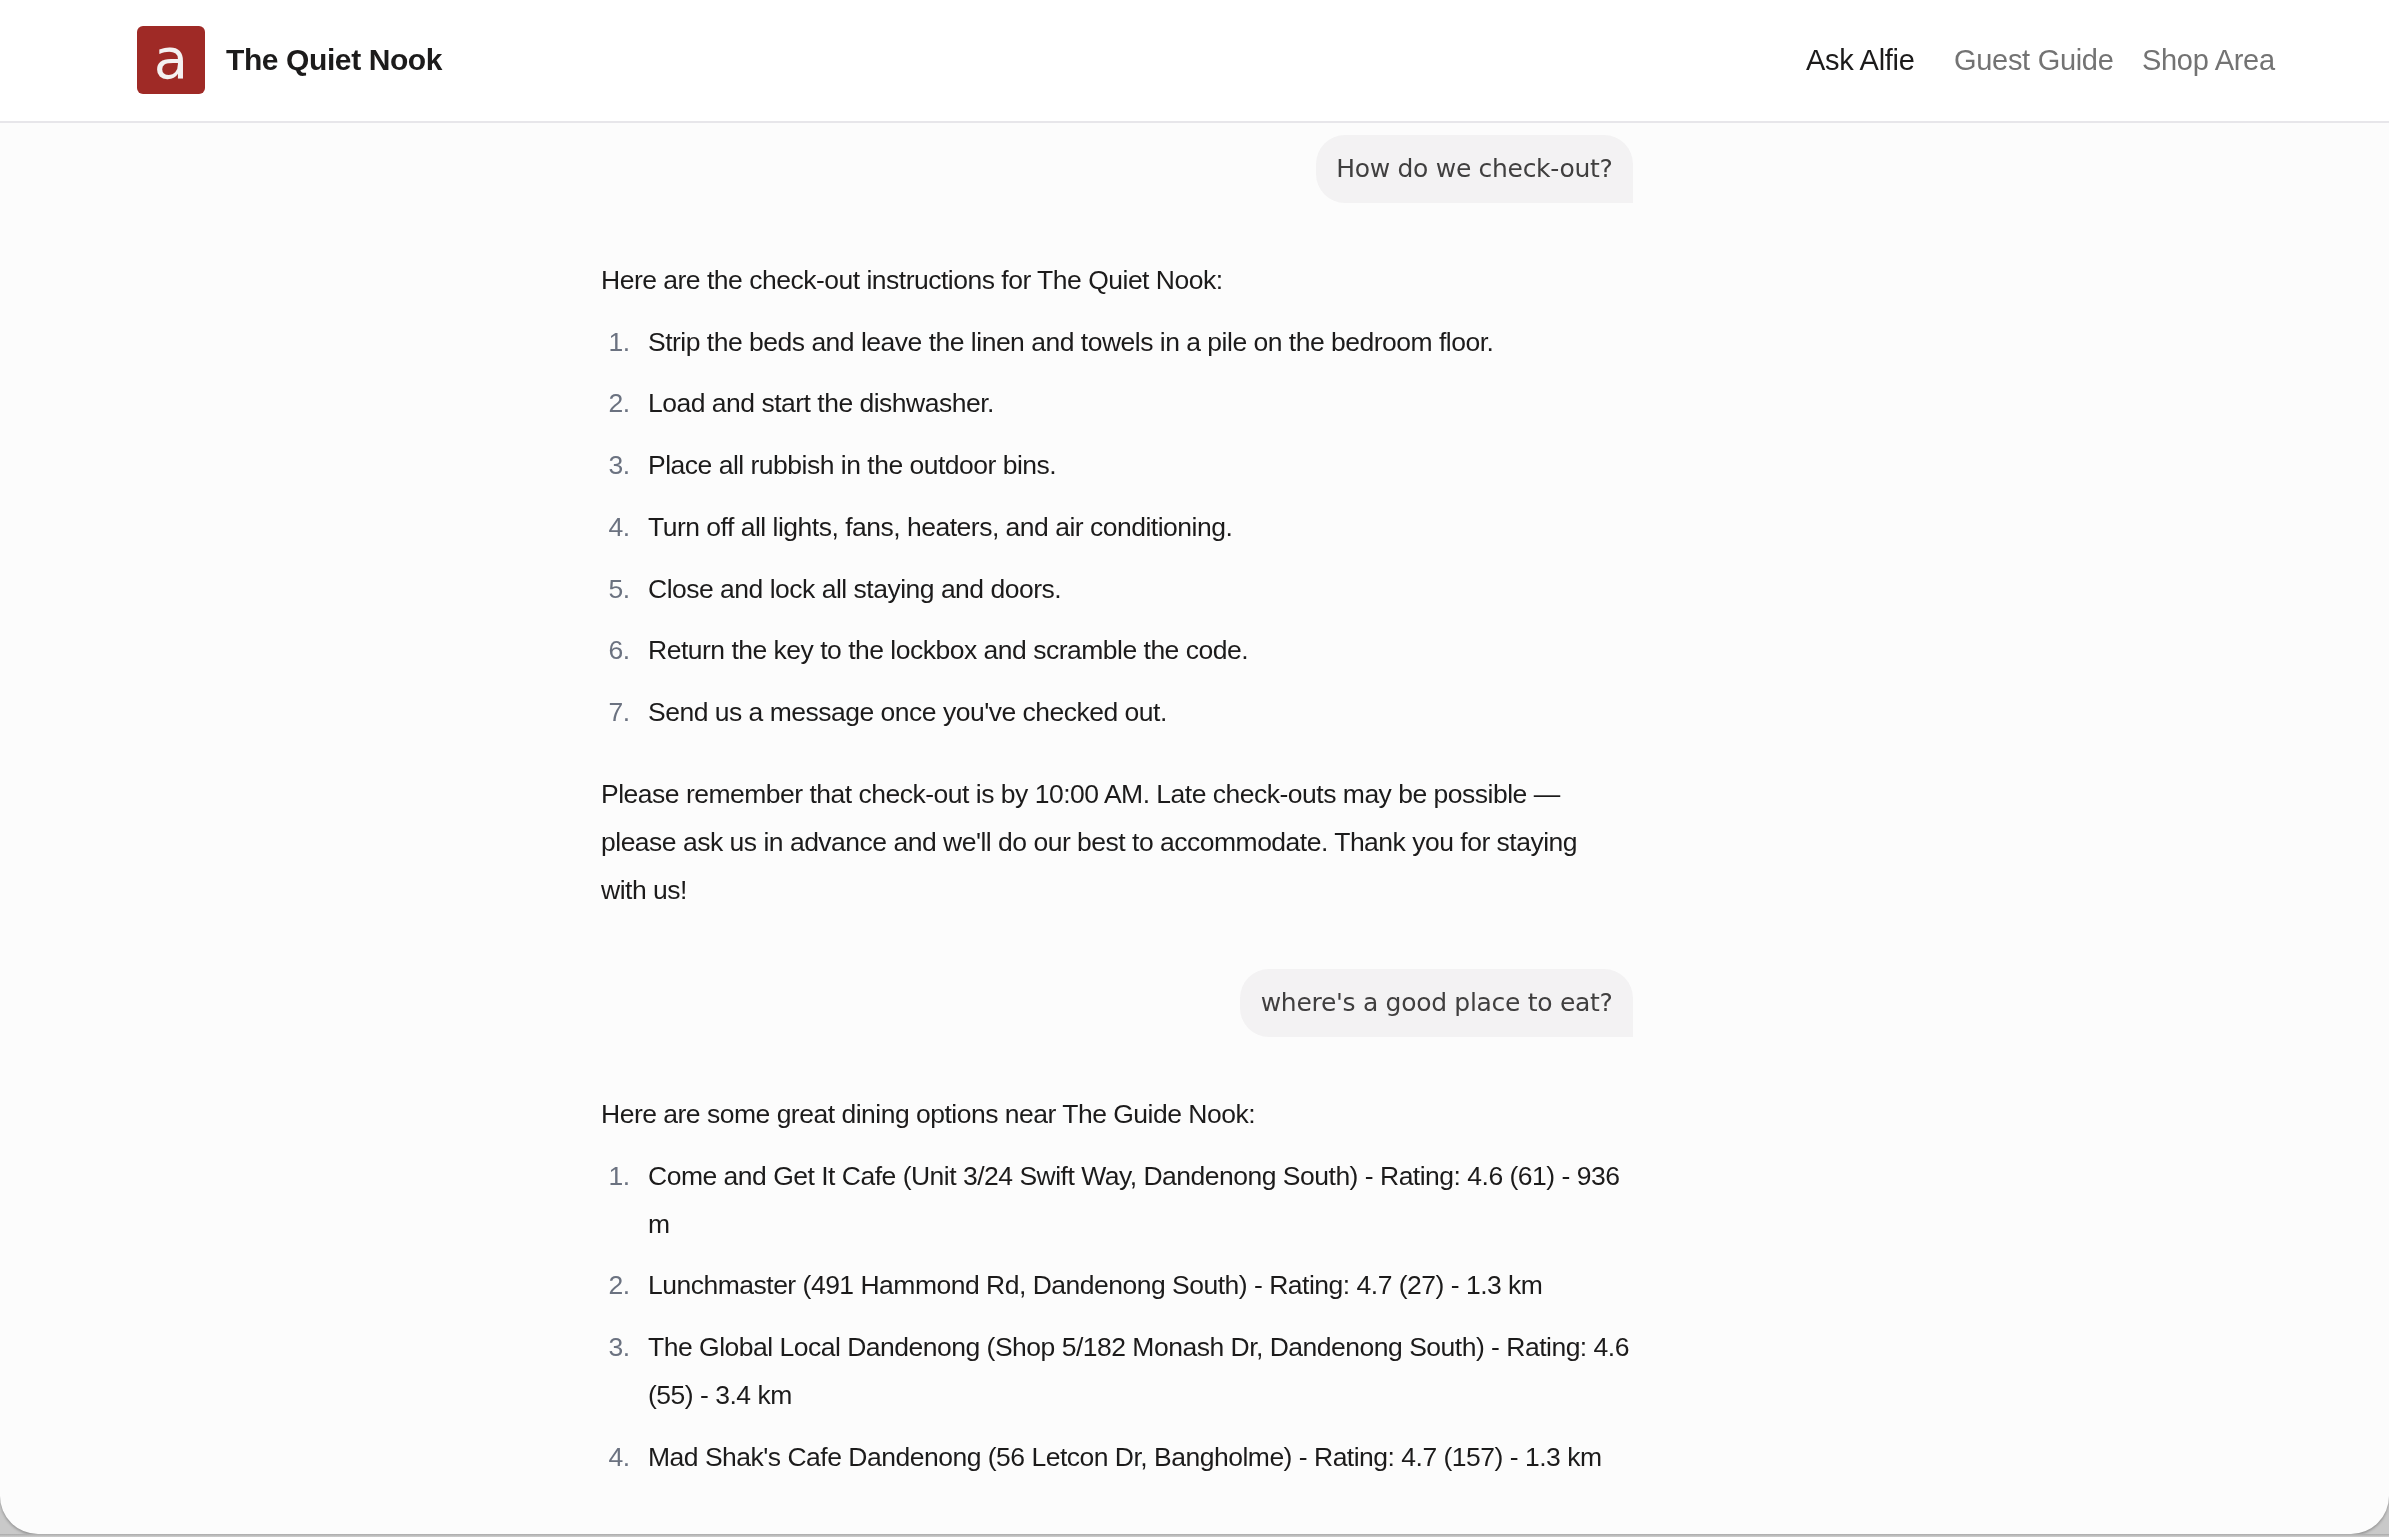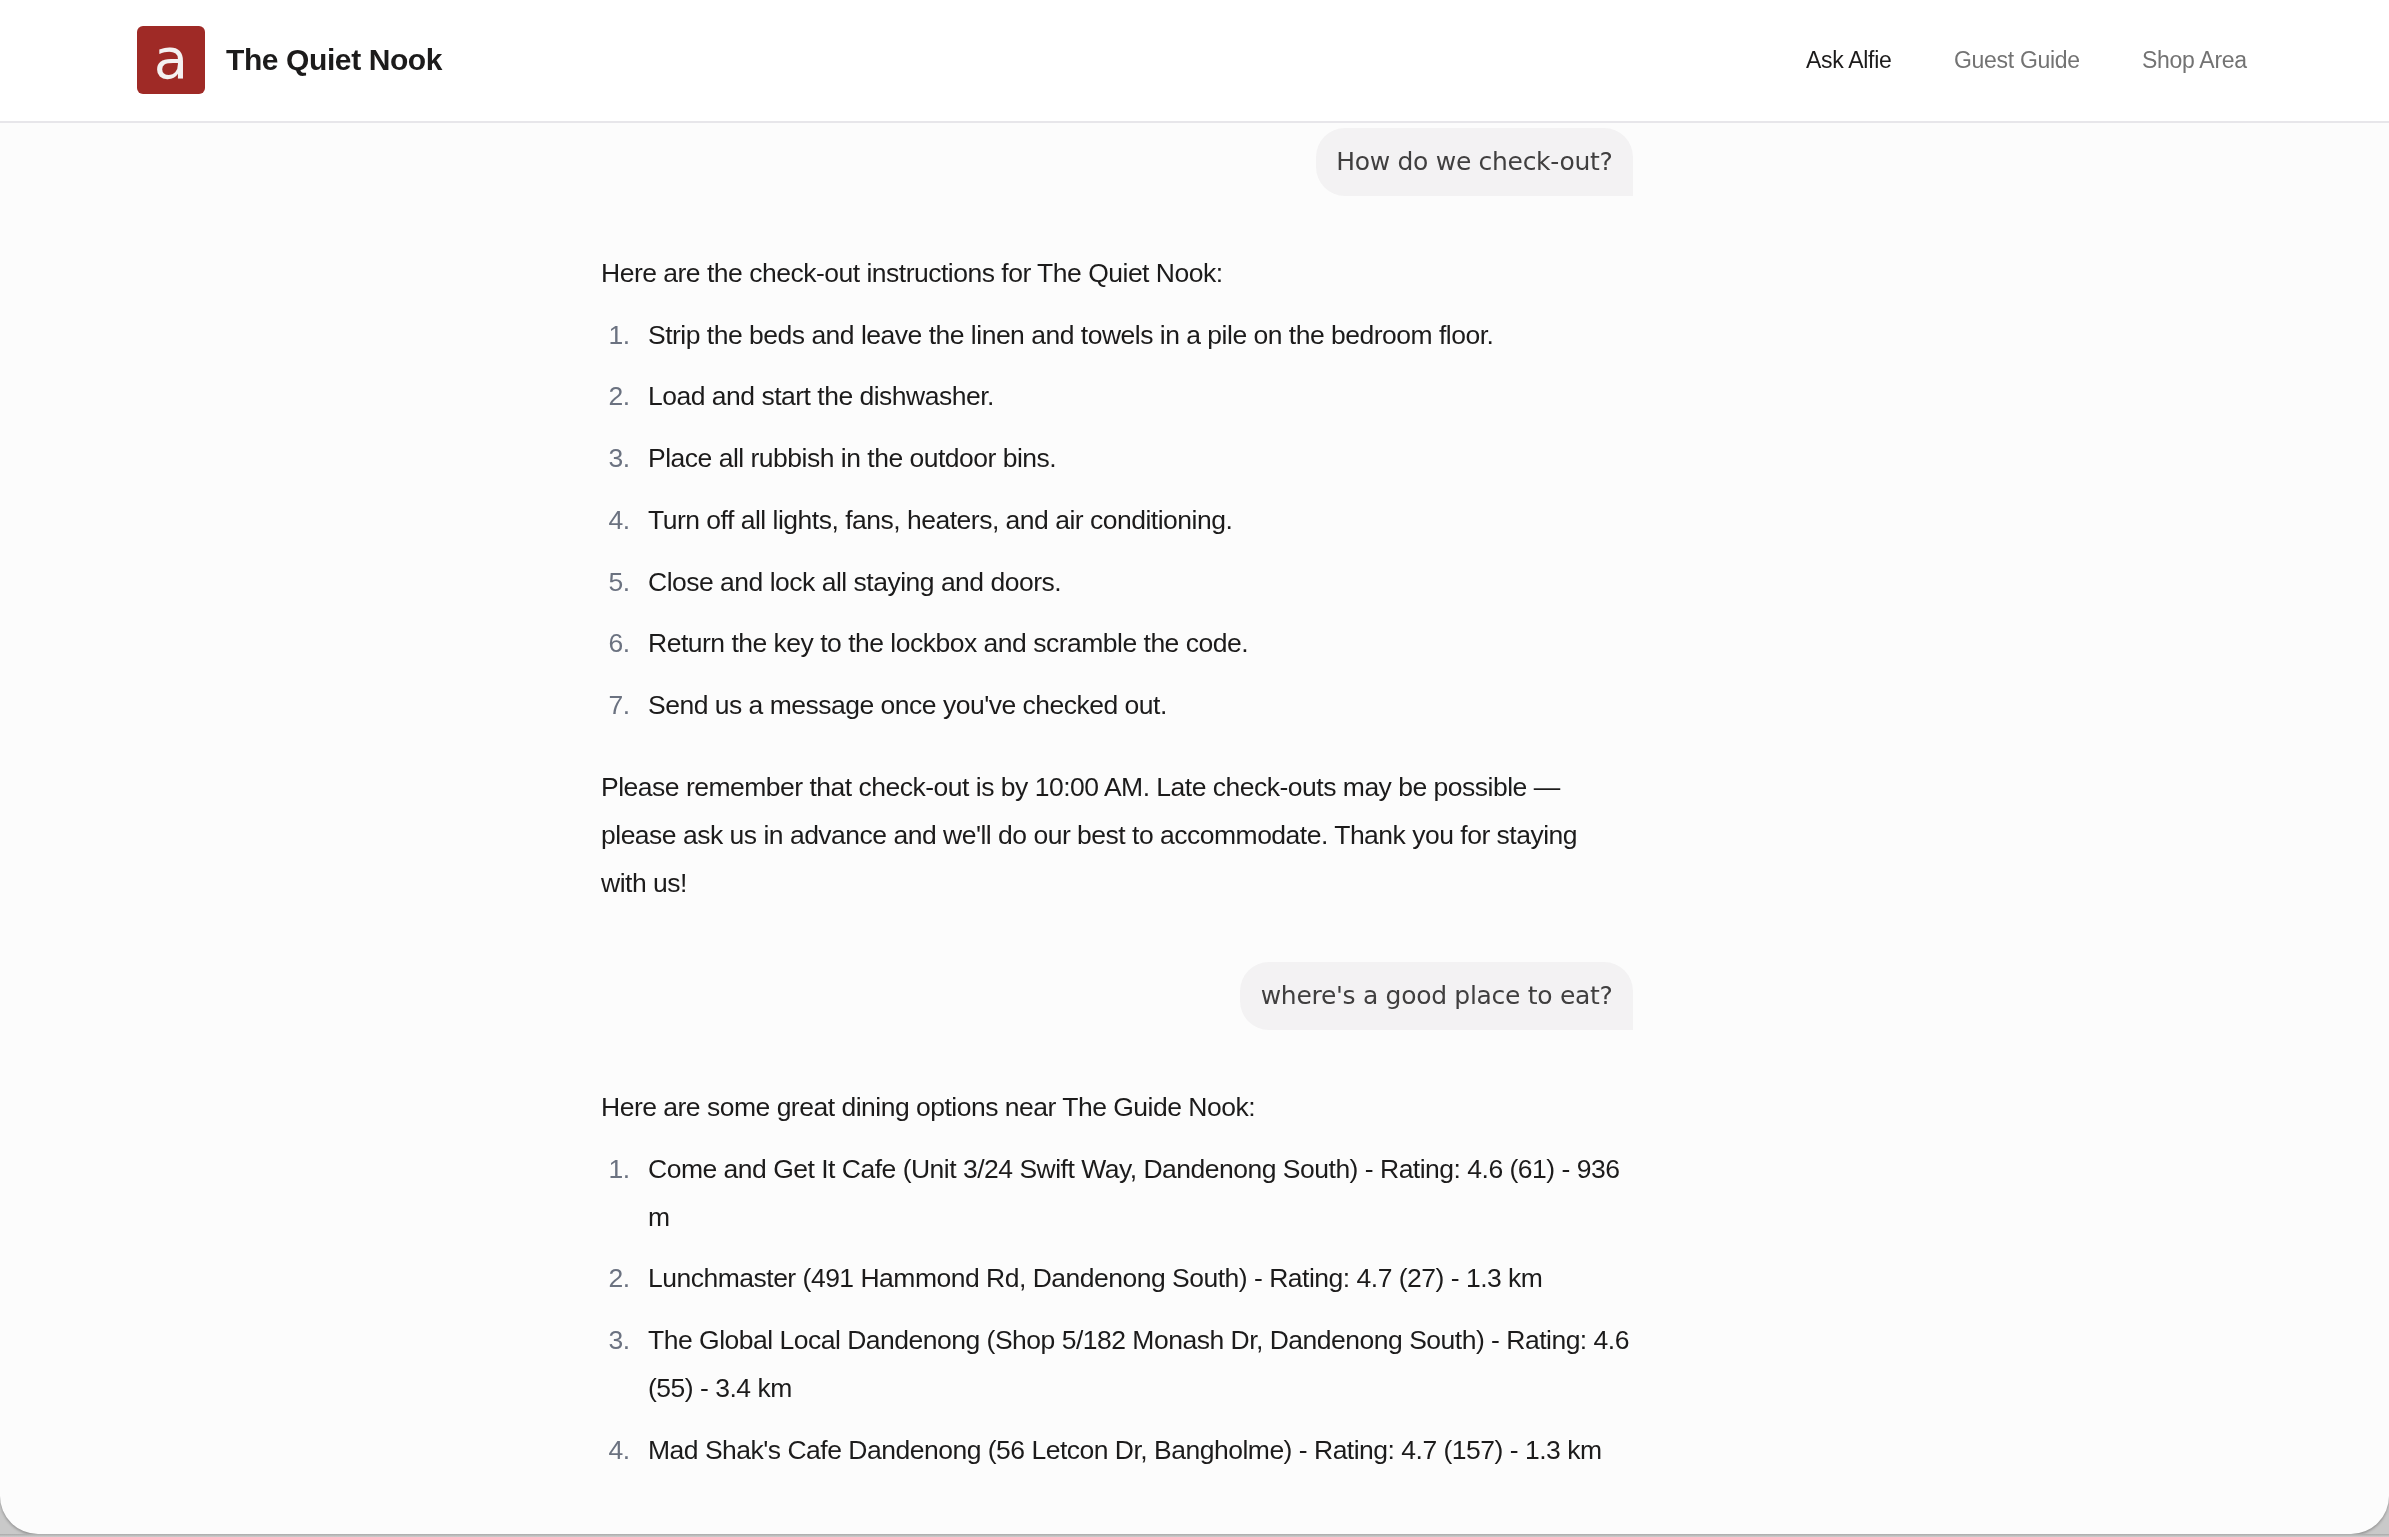--- a/index.html
+++ b/index.html
@@ -62,38 +62,38 @@
       line-height: 41px;
       font-weight: bold;
       color: #1c1b1b;
       letter-spacing: -0.4px;
       text-align: center;
     }
     .nav {
       position: absolute;
       top: 43px;
       height: 34px;
-      font-size: 23px;
+      font-size: 29px;
       line-height: 34px;
       color: #737373;
       text-decoration: none;
       letter-spacing: -0.3px;
       white-space: nowrap;
       text-align: right;
     }
     .nav.active { color: #1c1b1b; }
     .nav-ask { left: 1806px; }
     .nav-guide { left: 1954px; }
     .nav-local { left: 2142px; }
 
     
     .chat {
       position: absolute;
       left: 593px;
-      top: 123px;
+      top: 130px;
       width: 1040px;
     }
     .user-row {
       display: flex;
       justify-content: flex-end;
     }
     .bubble {
       background: #f3f2f3;
       color: #403f3f;
       font-family: "DejaVu Sans", sans-serif;

